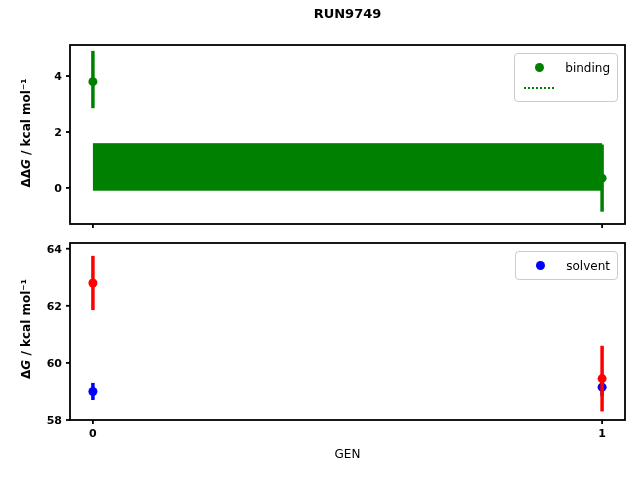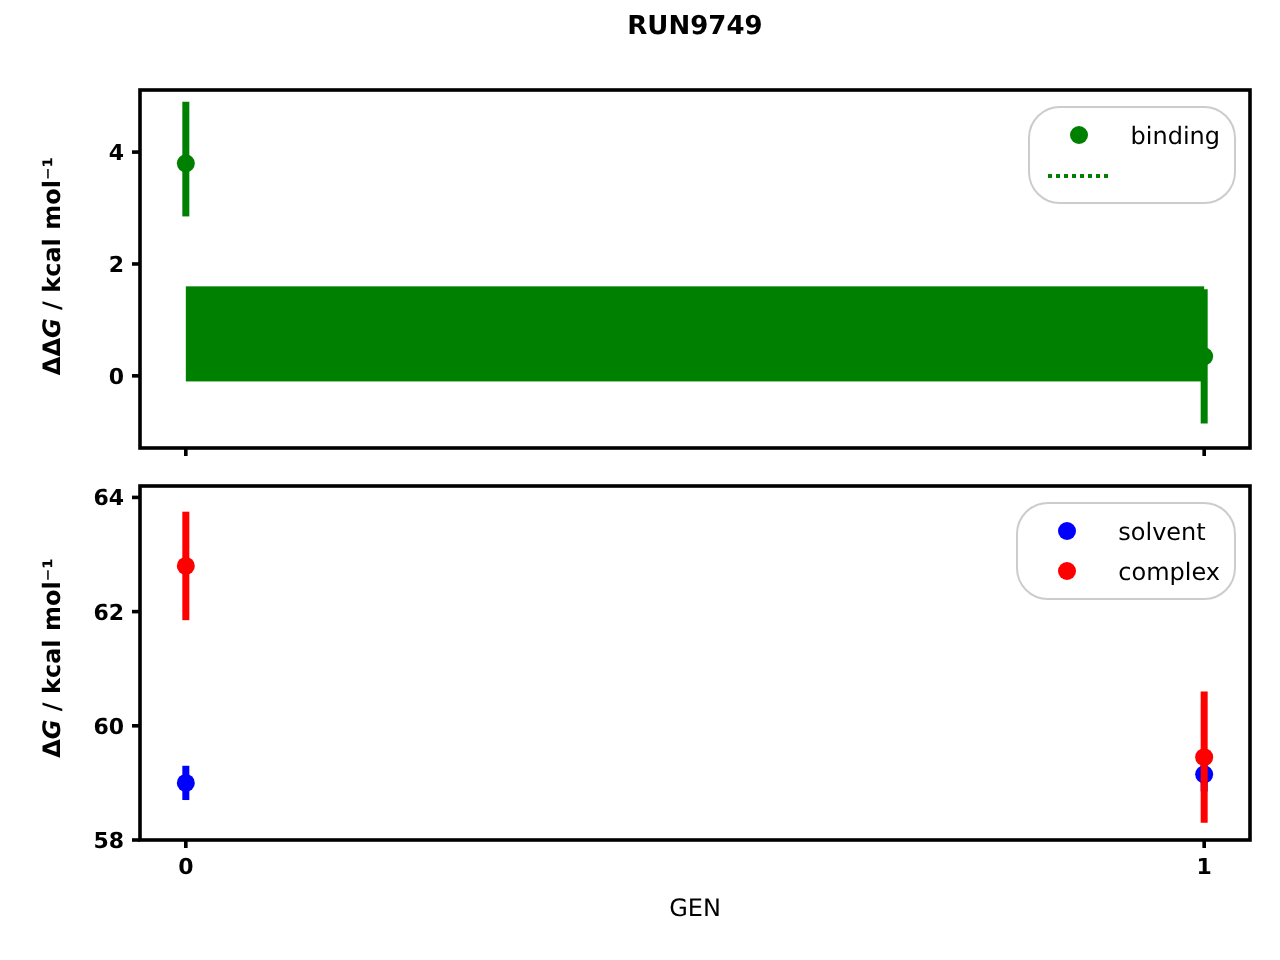--- a/index.html
+++ b/index.html
@@ -16,21 +16,21 @@
     font-size:12px;font-weight:normal;
   }
   .ylabel{
     position:absolute;left:-124px;width:300px;text-align:center;
     transform:rotate(-90deg);font-size:12px;font-weight:bold;white-space:nowrap;
   }
   .ylabel .var{font-style:italic;}
   .plot-svg{position:absolute;left:0;top:0;}
   .legend{
     position:absolute;right:22px;background:rgba(255,255,255,0.92);
-    border:1px solid #cccccc;border-radius:16px;padding:5px 7px 5px 5px;
+    border:1px solid #cccccc;border-radius:4px;padding:5px 7px 5px 5px;
     display:flex;flex-direction:column;gap:3px;font-size:12px;
   }
   .legend-top{top:53px;}
   .legend-bottom{top:251px;}
   .legend-row{display:flex;align-items:center;height:17px;}
   .lg-glyph{width:38px;display:flex;justify-content:center;align-items:center;flex:none;}
   .lg-dot{width:9px;height:9px;border-radius:50%;background:#888;}
   .lg-dline{width:30px;height:0;border-top:2.5px dotted #888;}
   .lg-label{margin-left:7px;white-space:nowrap;}
 </style>
@@ -99,21 +99,15 @@
     </div>
   </div>
 
   <div class="legend legend-bottom">
     <div class="legend-row">
       <span class="lg-glyph">
           <span class="lg-dot" style="background: rgb(0, 0, 255);"></span>
         </span>
       <span class="lg-label">solvent</span>
     </div>
-    <div class="legend-row">
-      <span class="lg-glyph">
-          <span class="lg-dot" style="background: rgb(255, 0, 0);"></span>
-        </span>
-      <span class="lg-label">complex</span>
-    </div>
   </div>
 
 </div>
 
 </body></html>

